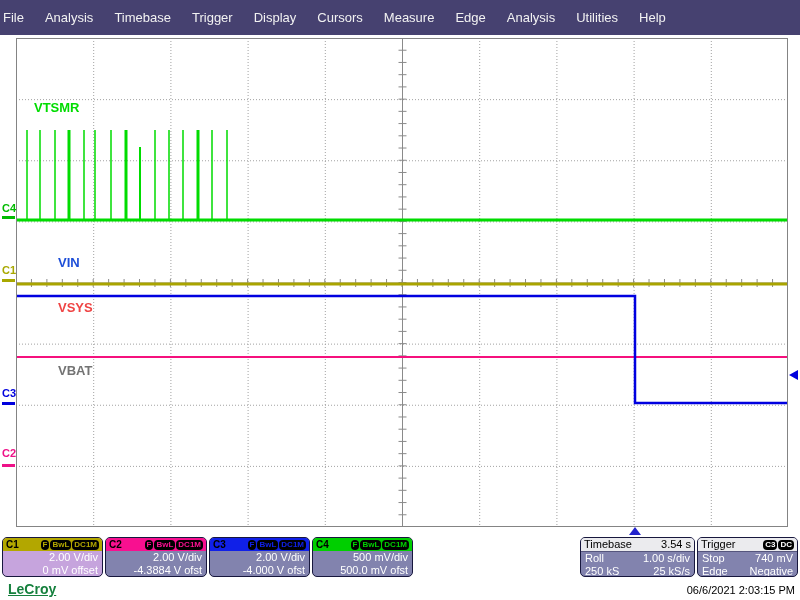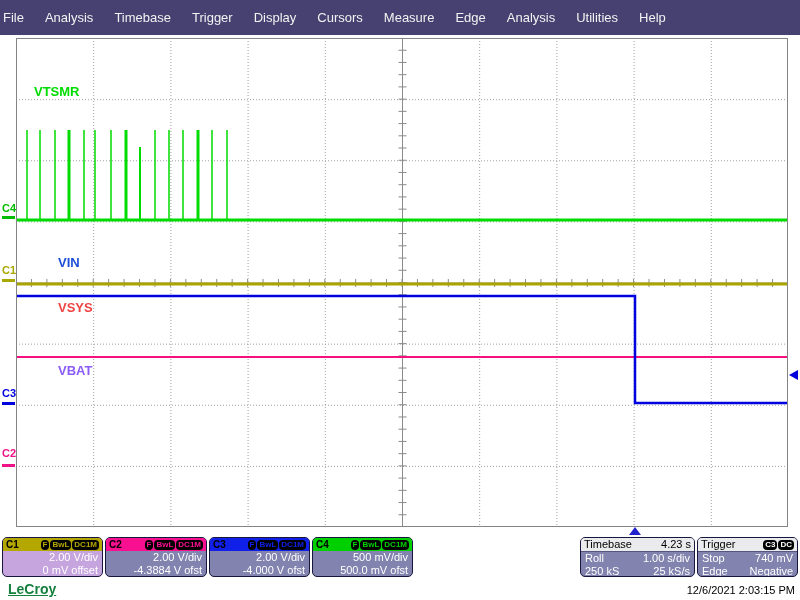--- a/index.html
+++ b/index.html
@@ -199,21 +199,21 @@
       <line x1="0" y1="246" x2="772" y2="246" stroke="#a9a400" stroke-width="3"></line>
       <line x1="0" y1="319" x2="772" y2="319" stroke="#f5107d" stroke-width="2"></line>
       <path d="M0 258 H619 V365 H772" fill="none" stroke="#0000e0" stroke-width="2.5"></path>
       <rect x="0.5" y="0.5" width="771" height="488" fill="none" stroke="#848484" stroke-width="1"></rect>
     </svg>
   </div>
 
 <div class="infobox" id="timebase-box" style="left: 580px; width: 115px;">
   <div class="ihdr">
     <span>Timebase</span>
-    <span>4.23 s</span>
+    <span>3.54 s</span>
   </div>
   <div class="inforow">
     <span>Roll</span>
     <span>1.00 s/div</span>
   </div>
   <div class="inforow">
     <span>250 kS</span>
     <span>25 kS/s</span>
   </div>
 </div>
@@ -230,26 +230,26 @@
     <span>Stop</span>
     <span>740 mV</span>
   </div>
   <div class="inforow">
     <span>Edge</span>
     <span>Negative</span>
   </div>
 </div>
 
 <div class="logo">LeCroy</div>
-<div class="timestamp">12/6/2021 2:03:15 PM</div>
-
-<div class="trace-label" style="left: 34px; top: 84px; color: rgb(0, 220, 0);">VTSMR</div>
+<div class="timestamp">06/6/2021 2:03:15 PM</div>
+
+<div class="trace-label" style="left: 34px; top: 100px; color: rgb(0, 220, 0);">VTSMR</div>
 <div class="trace-label" style="left: 58px; top: 255px; color: #1d4ed8;">VIN</div>
 <div class="trace-label" style="left: 58px; top: 300px; color: #ef4444;">VSYS</div>
-<div class="trace-label" style="left: 58px; top: 363px; color: #8b5cf6;">VBAT</div>
+<div class="trace-label" style="left: 58px; top: 363px; color: #737373;">VBAT</div>
 <div class="marker-label" style="left: 2px; top: 203px; color: rgb(0, 187, 0);">C4</div>
 <div class="marker-tick" style="left: 2px; top: 216px; background: rgb(0, 187, 0);"></div>
 <div class="marker-label" style="left: 2px; top: 265px; color: rgb(168, 168, 0);">C1</div>
 <div class="marker-tick" style="left: 2px; top: 279px; background: rgb(168, 168, 0);"></div>
 <div class="marker-label" style="left: 2px; top: 388px; color: rgb(0, 0, 221);">C3</div>
 <div class="marker-tick" style="left: 2px; top: 402px; background: rgb(0, 0, 221);"></div>
 <div class="marker-label" style="left: 2px; top: 448px; color: rgb(238, 17, 136);">C2</div>
 <div class="marker-tick" style="left: 2px; top: 464px; background: rgb(238, 17, 136);"></div>
 <div class="arrow-left" style="left: 789px; top: 370px; border-right: 9px solid rgb(0, 0, 221);"></div>
 <div class="arrow-up" style="left: 629px; top: 527px; border-bottom: 8px solid rgb(34, 34, 204);"></div>

